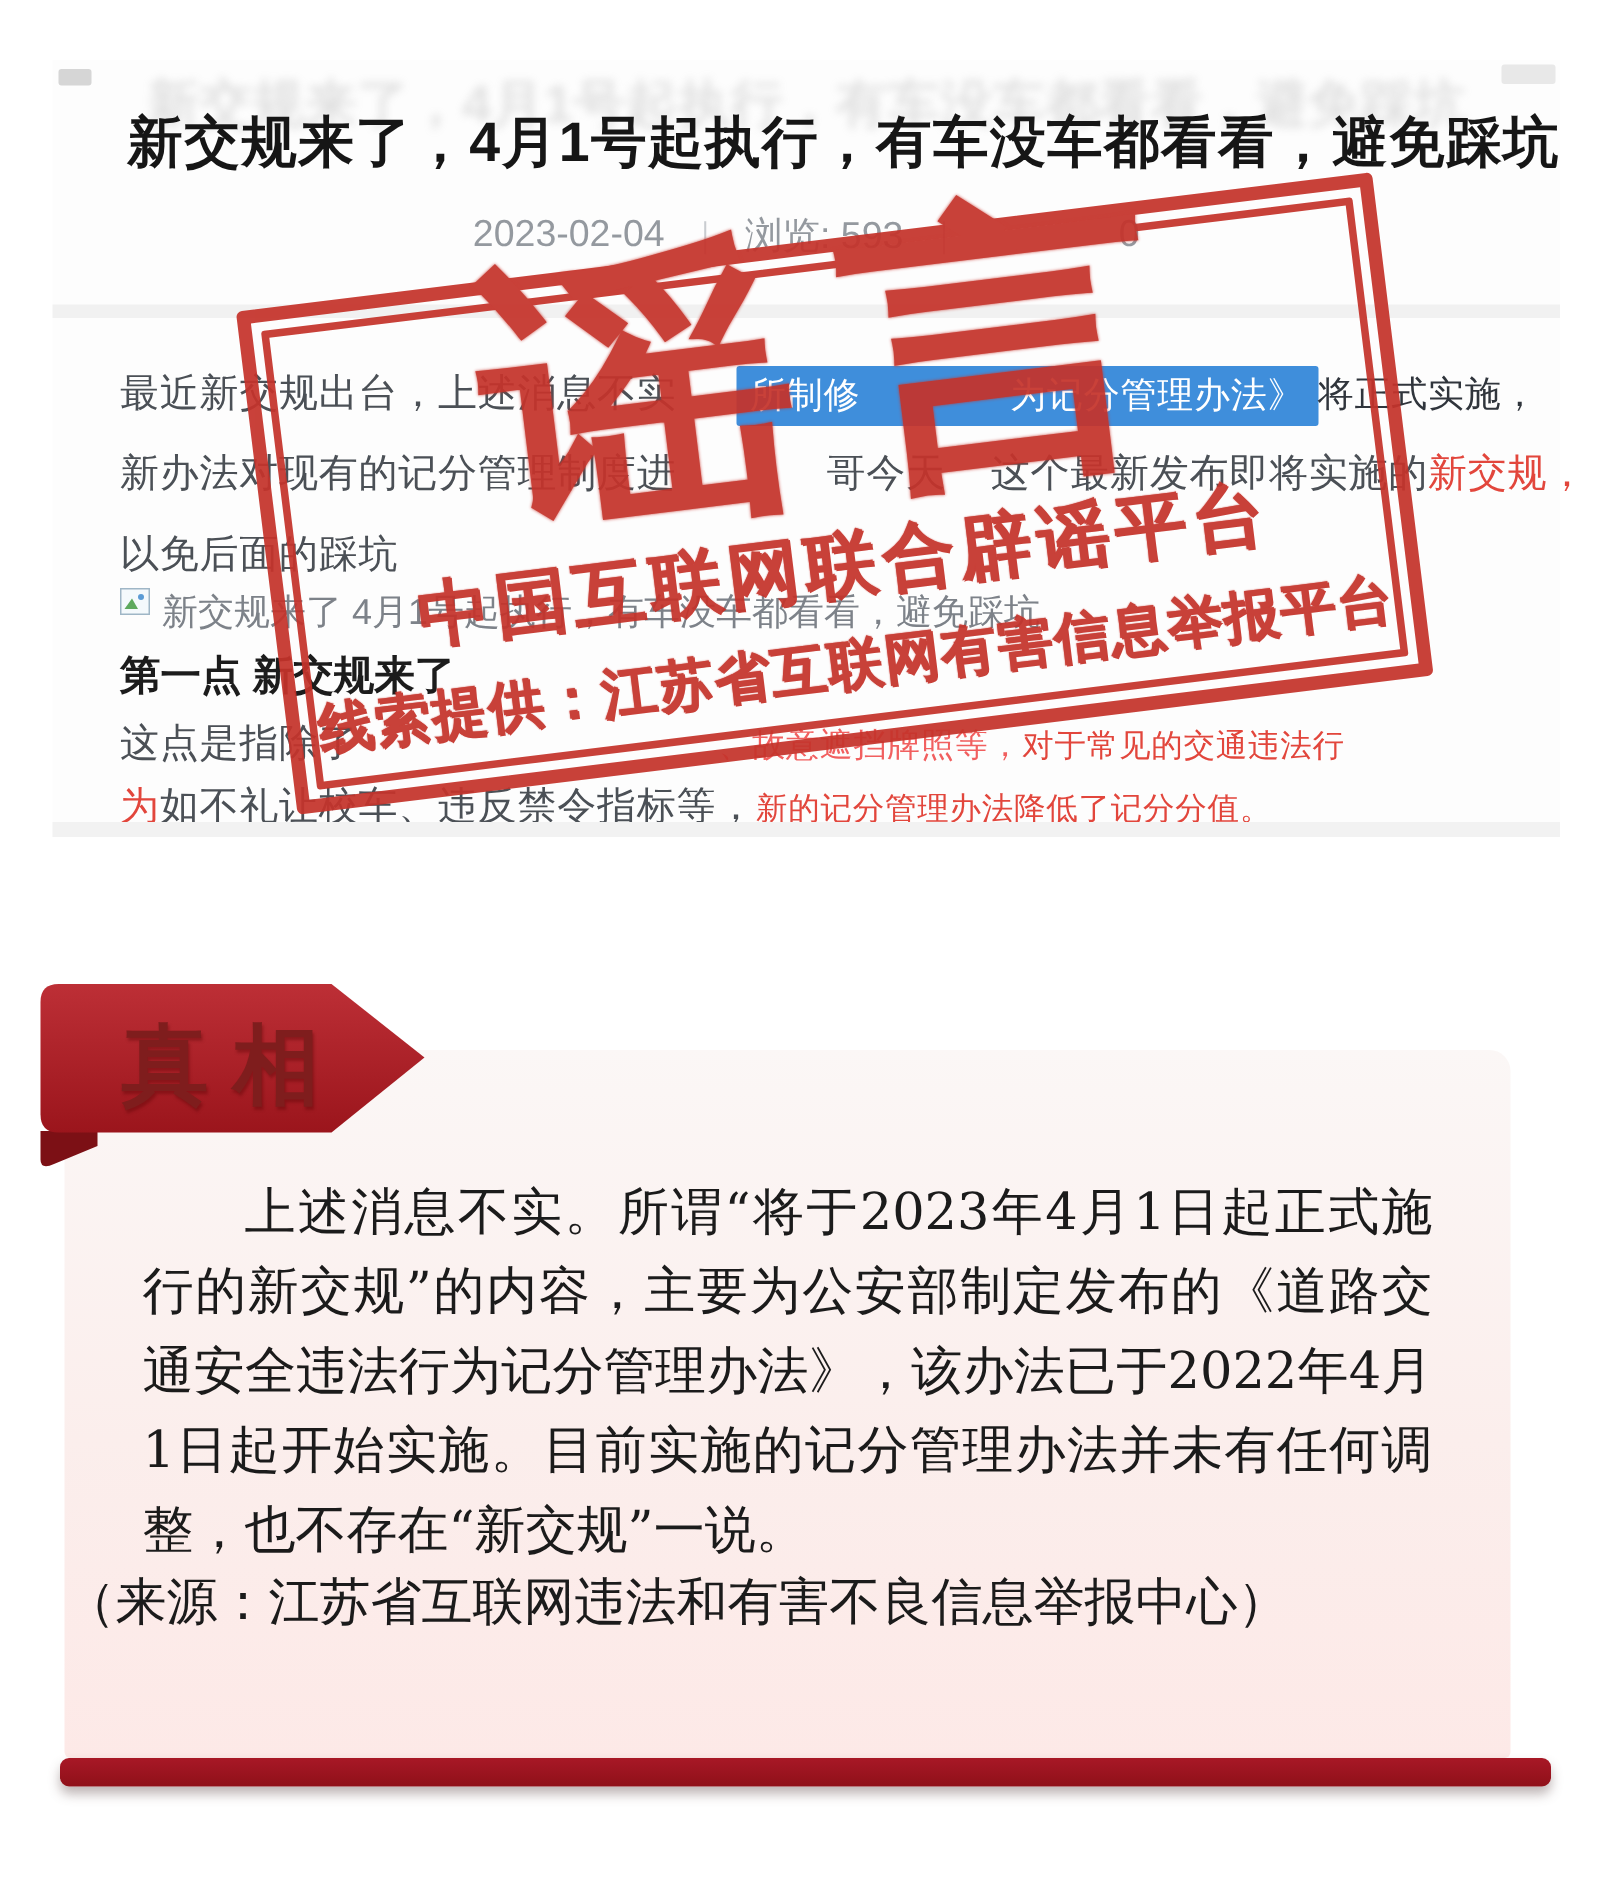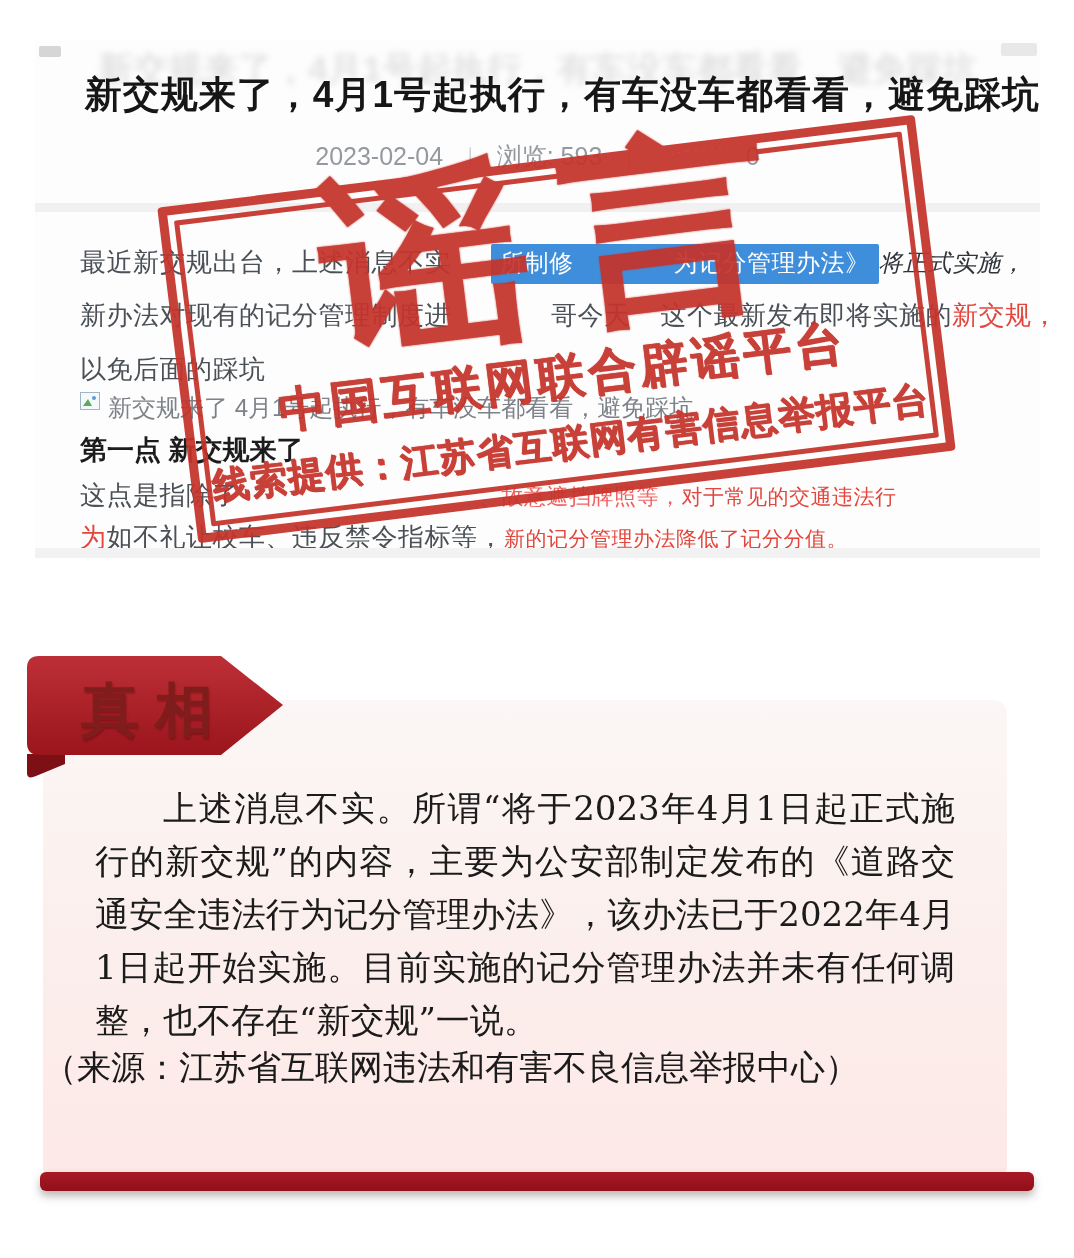--- a/index.html
+++ b/index.html
@@ -40,21 +40,21 @@
   .blob.br{left:966px;top:3px;width:36px;height:13px;background:#e8e8e8;}
   .aline{
     position:absolute;left:45px;white-space:nowrap;
     font-size:26px;color:#4b5056;letter-spacing:.5px;
   }
   .l1{top:204px;} .l2{top:258px;} .l3{top:312px;}
   .hl{
     display:inline-block;background:#3f8edb;color:#ffffff;
     padding:3px 9px 5px;border-radius:2px;font-size:24px;vertical-align:middle;
   }
-  .dark-frag{color:#30353c;font-size:24px;font-style:italic;}
+  .dark-frag{color:#30353c;font-size:24px;}
   .red-frag{color:#e2463c;}
   .sm{font-size:21px;}
   .mid{font-size:22px;color:#ef4444;opacity:.85;}
   .g{display:inline-block;height:1px;}
   .g40{width:40px;} .g100{width:100px;} .g30{width:30px;}
   .g240{width:240px;} .ghl{width:100px;}
   .caption{
     position:absolute;left:45px;top:352px;display:flex;align-items:flex-start;gap:8px;
     font-size:24px;color:#7d8289;white-space:nowrap;
   }

